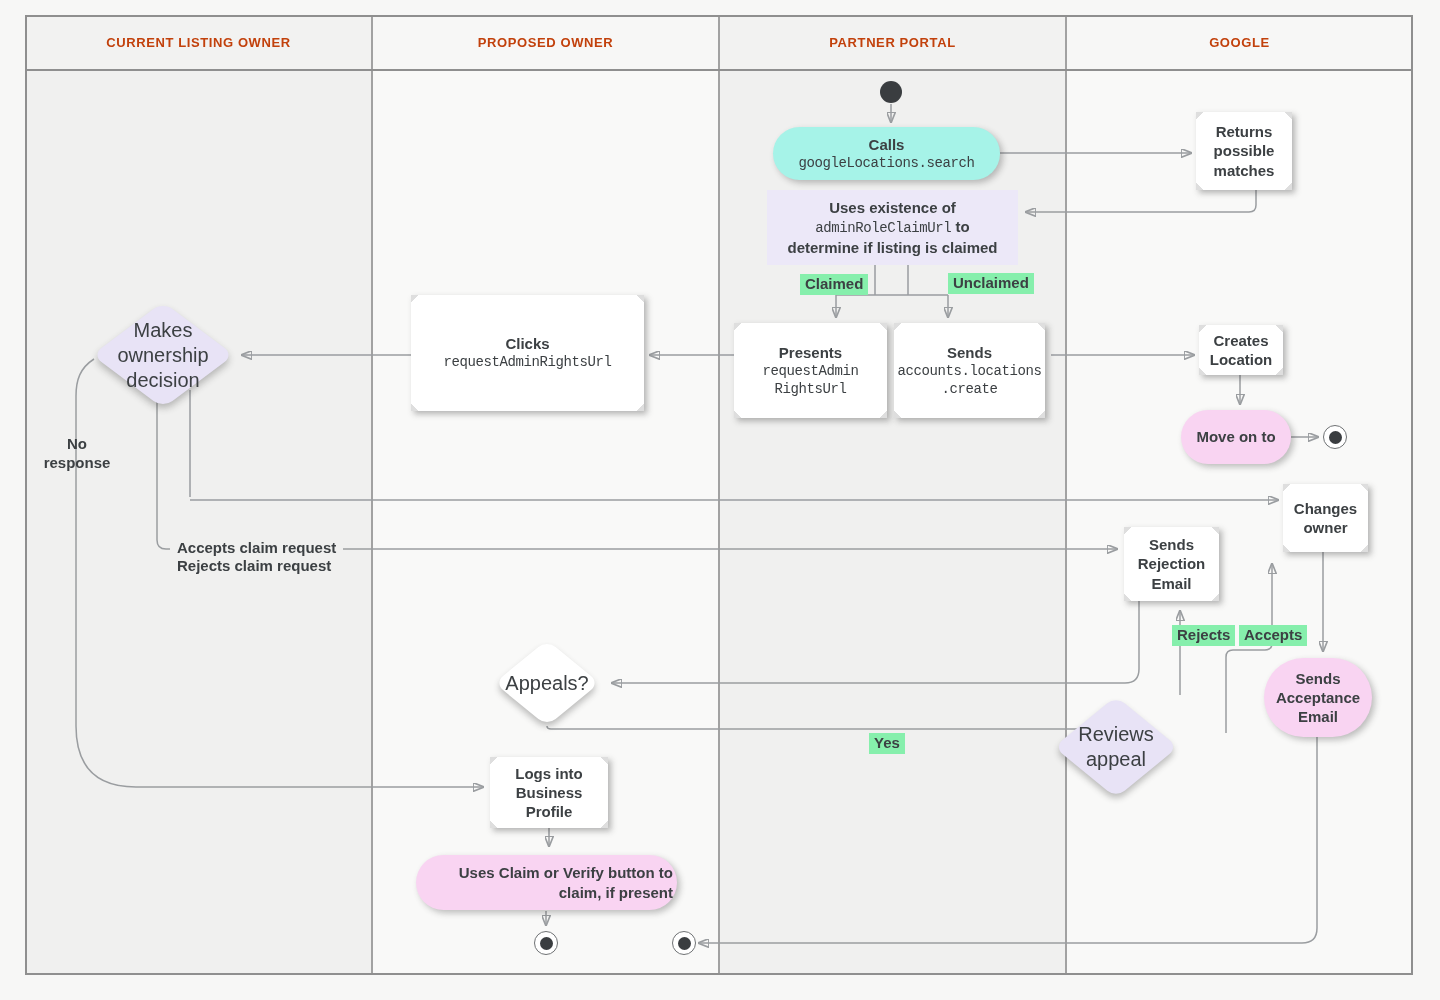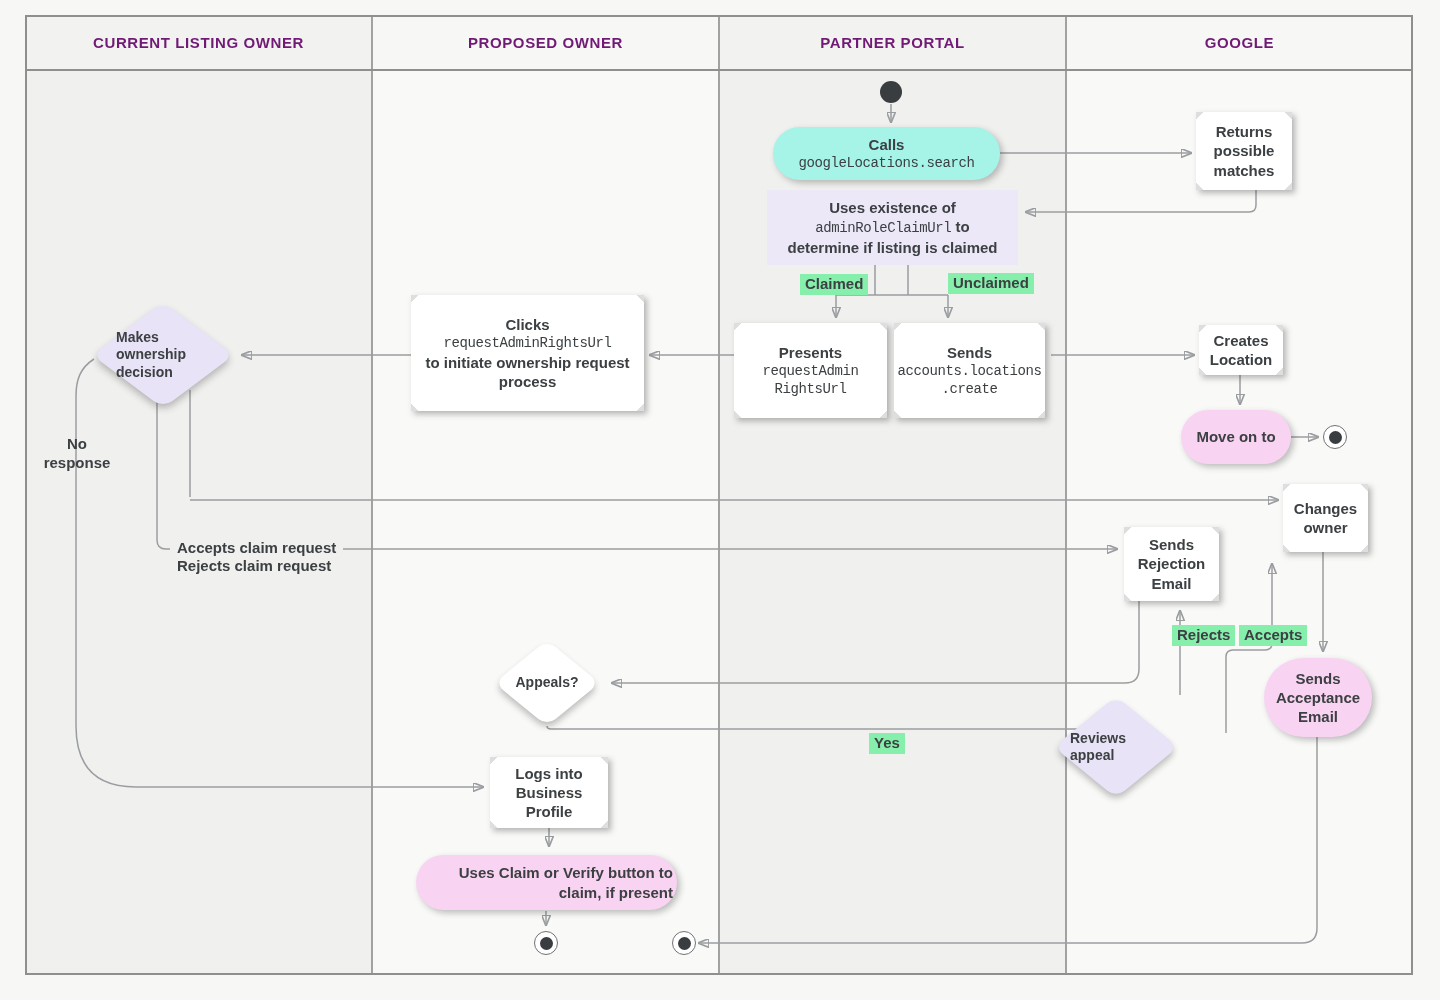--- a/index.html
+++ b/index.html
@@ -4,21 +4,21 @@
 <style>
   html,body{margin:0;padding:0;}
   body{width:1440px;height:1000px;background:#f7f7f6;position:relative;overflow:hidden;
        font-family:"Liberation Sans",sans-serif;color:#3c4043;}
   .abs{position:absolute;box-sizing:border-box;}
   
   .lane-body{top:70px;height:905px;width:347px;}
   .lane-dark{background:#f0f0ef;}
   .lane-light{background:#f9f9f8;}
   .lane-header{top:15px;height:55px;width:347px;display:flex;align-items:center;justify-content:center;
-       font-weight:bold;font-size:15px;letter-spacing:.6px;color:#701a75;}
+       font-weight:bold;font-size:13px;letter-spacing:.6px;color:#c2410c;}
   .hd-dark{background:#f2f2f1;}
   .hd-light{background:#f7f7f6;}
   .frame{left:25px;top:15px;width:1388px;height:960px;border:2px solid #8f8f8f;z-index:5;pointer-events:none;}
   .vsep{top:15px;height:960px;width:1.5px;background:#a2a2a2;z-index:4;}
   .hsep{left:25px;top:69px;width:1388px;height:1.5px;background:#8f8f8f;z-index:4;}
   
   svg.edges{position:absolute;left:0;top:0;width:1440px;height:1000px;z-index:6;pointer-events:none;}
   svg.edges path{fill:none;stroke:#9a9da0;stroke-width:1.5;}
   
   .node{position:absolute;z-index:7;display:flex;flex-direction:column;align-items:center;justify-content:center;
@@ -33,22 +33,22 @@
   .blob{border-radius:40px;box-shadow:3px 3px 6px rgba(50,50,50,.3);}
   .teal{background:var(--teal,#a6f3e8);}
   .pink{background:var(--pink,#f9d4f2);}
   .lavflat{background:var(--lavender-light,#ece8f8);}
   .code{font-family:"Liberation Mono",monospace;font-weight:normal;font-size:14px;letter-spacing:-.4px;line-height:1.3;white-space:nowrap;}
   
   .diamond{position:absolute;z-index:7;}
   .dshape{position:absolute;left:50%;top:50%;border-radius:10px;box-shadow:3px 3px 6px rgba(50,50,50,.3);}
   .dshape.lav{background:var(--lavender,#e8e3f6);}
   .dshape.white{background:#ffffff;}
-  .dlabel{position:absolute;inset:0;display:flex;align-items:center;justify-content:center;text-align:left;
-          font-weight:bold;font-size:14px;line-height:1.25;z-index:1;}
+  .dlabel{position:absolute;inset:0;display:flex;align-items:center;justify-content:center;text-align:center;
+          font-weight:normal;font-size:20px;line-height:1.25;z-index:1;}
   
   .start-dot{width:22px;height:22px;border-radius:50%;background:#3a3d40;z-index:7;}
   .end-dot{width:24px;height:24px;border-radius:50%;background:#fff;border:1.5px solid #6f7274;z-index:7;
            display:flex;align-items:center;justify-content:center;}
   .end-dot span{width:13px;height:13px;border-radius:50%;background:#3a3d40;}
   
   .elabel{position:absolute;z-index:8;font-weight:bold;font-size:15px;line-height:1.25;color:#3c4043;text-align:center;}
   .elabel.lightbg{background:#86efac;padding:1px 5px;margin-left:20px;}
   .elabel.maskbg{background:#f0f0ef;padding:3px 7px;margin-top:37px;}
 </style>
@@ -148,21 +148,20 @@
 
   <div class="node tbox" style="left:894px;top:323px;width:151px;height:95px">
     <div>Sends</div>
     <div class="code">accounts.locations</div>
     <div class="code">.create</div>
   </div>
 
   <div class="node tbox" style="left:411px;top:295px;width:233px;height:116px;padding:6px 10px">
     <div>Clicks</div>
     <div class="code">requestAdminRightsUrl</div>
-    <div>to initiate ownership request process</div>
   </div>
 
   <div class="node tbox" style="left:1199px;top:325px;width:84px;height:50px">
     <div>Creates Location</div>
   </div>
 
   <div class="node pill pink" style="left:1181px;top:410px;width:110px;height:54px">
     <div>Move on to</div>
   </div>
 

